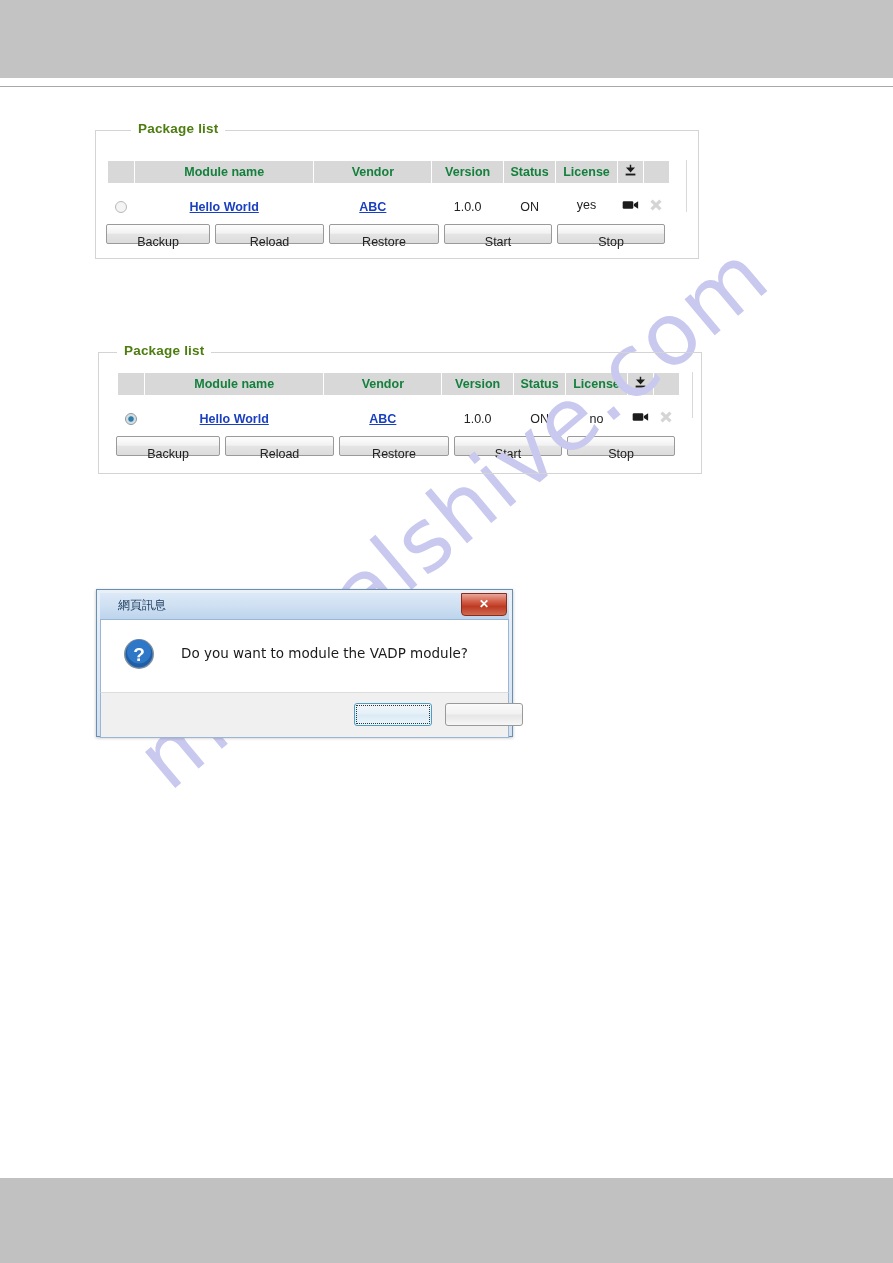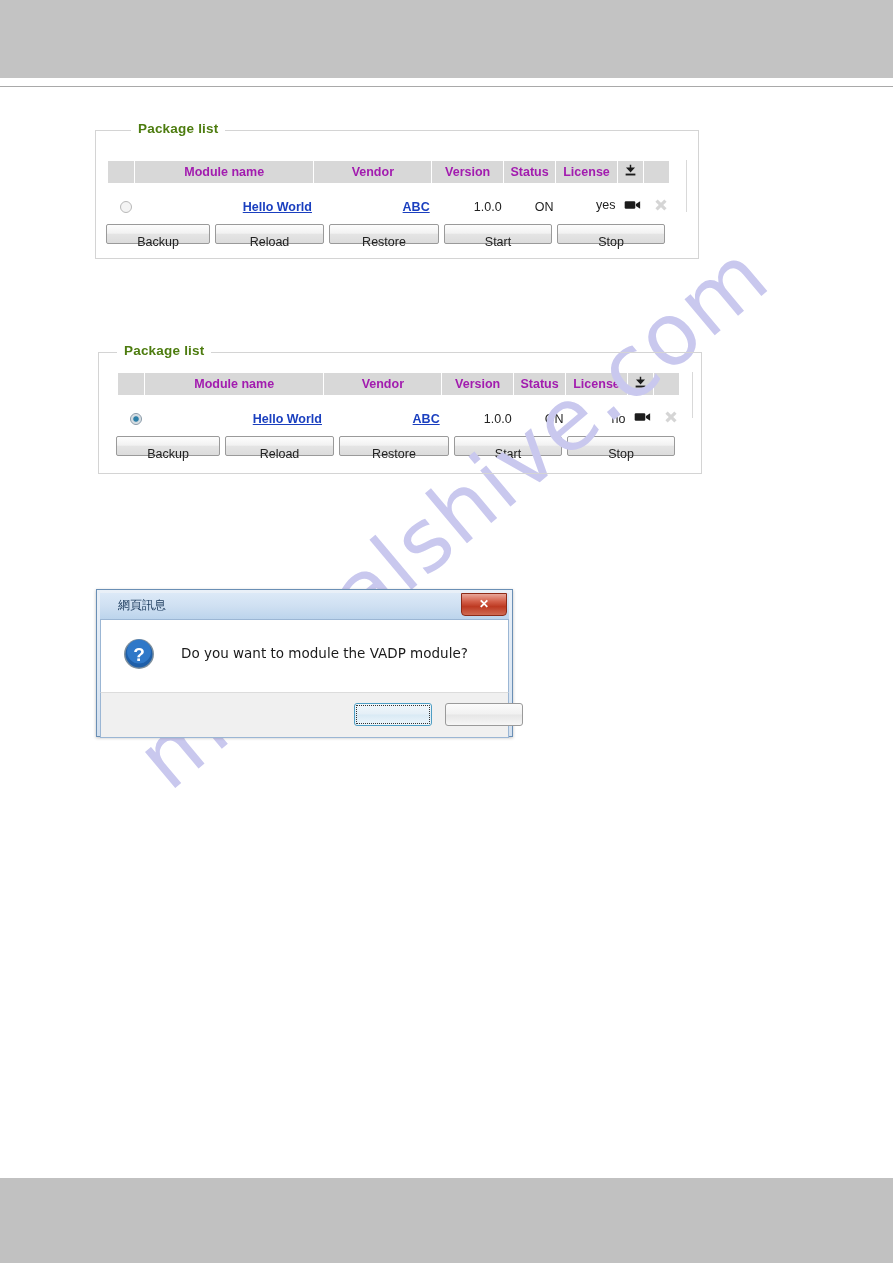--- a/index.html
+++ b/index.html
@@ -87,31 +87,31 @@
   }
 
   
   .pkg-table {
     position: absolute;
     border-collapse: collapse;
     font-size: 12.5px;
   }
   .pkg-table th {
     background: #d8d8d8;
-    color: #a21caf;
+    color: #15803d;
     font-weight: bold;
     font-size: 12.5px;
     text-align: center;
     border: 1px solid #ffffff;
     padding: 3px 2px;
     height: 19px;
     box-sizing: border-box;
   }
   .pkg-table td {
-    text-align: right;
+    text-align: center;
     padding: 14px 2px;
     color: #222;
     font-size: 12.5px;
     border: none;
     background: transparent;
   }
   .col-radio   { width: 27px; }
   .col-module  { width: 180px; }
   .col-vendor  { width: 118px; }
   .col-version { width: 72px; }

